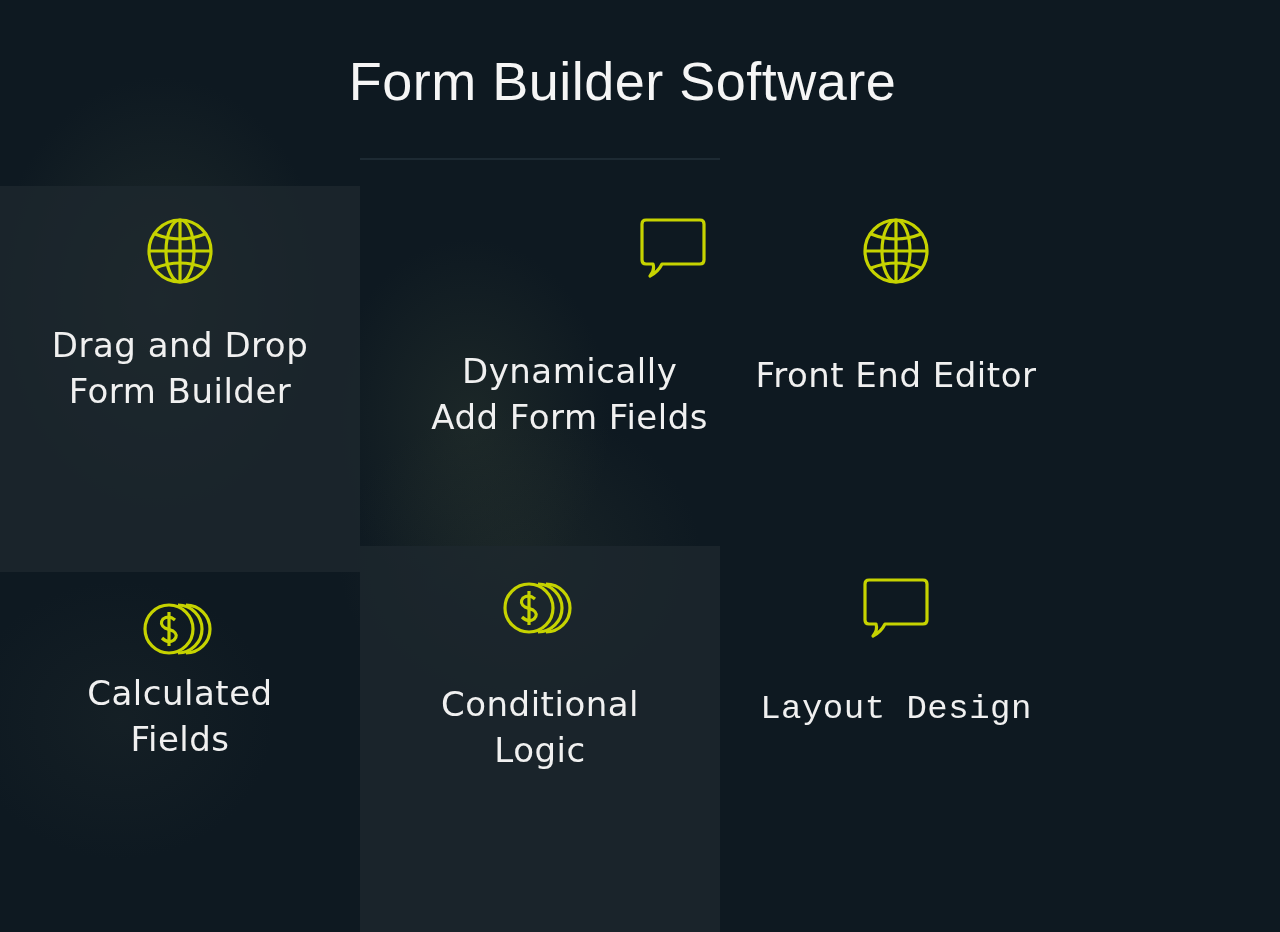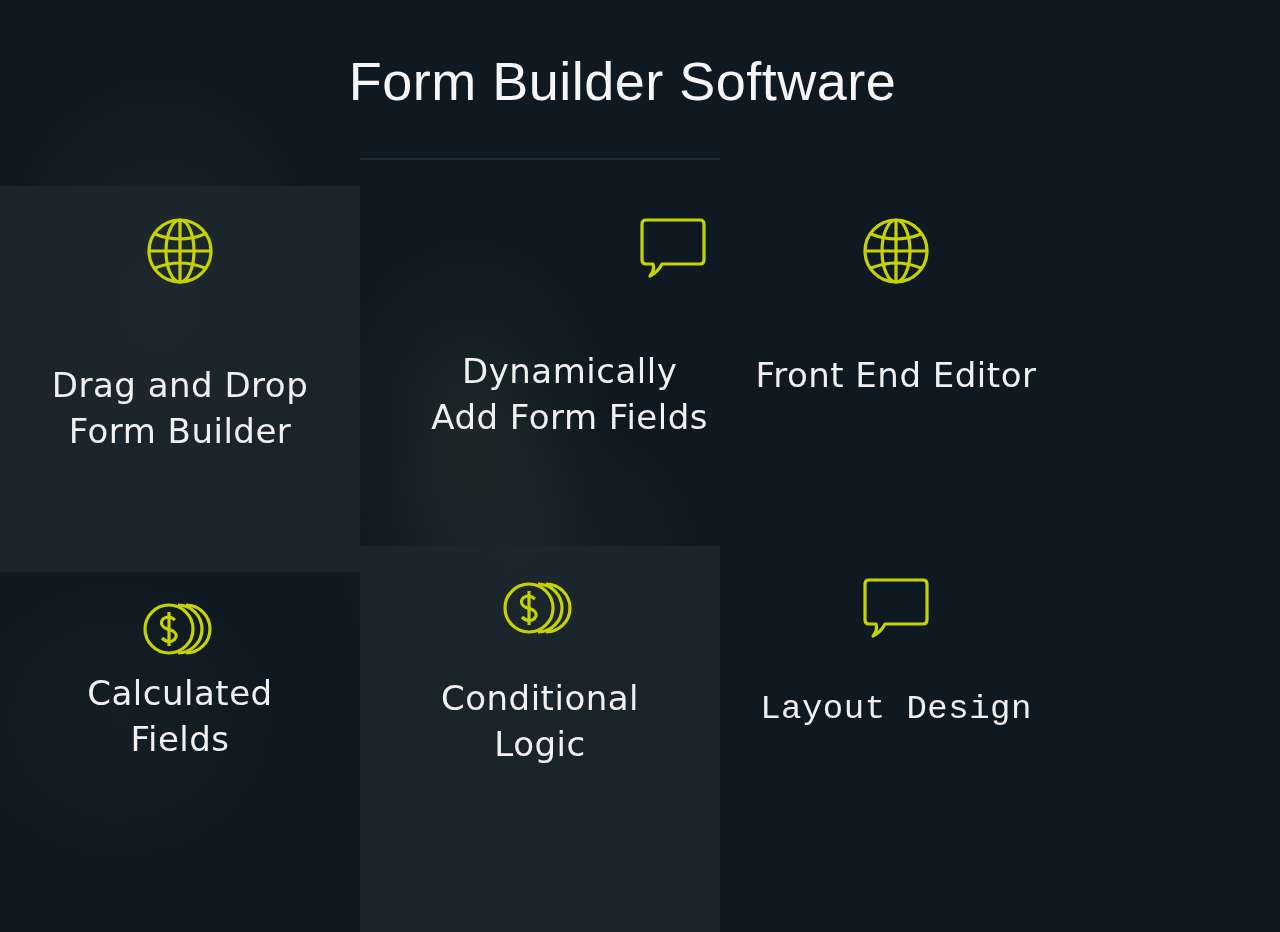--- a/index.html
+++ b/index.html
@@ -27,21 +27,21 @@
     }
     .topline {
       position: absolute; left: 360px; top: 158px; width: 360px; height: 2px;
       background: #1d2a33;
     }
     .cell {
       position: absolute;
       display: flex; flex-direction: column; align-items: center;
       text-align: center;
     }
-    .cell.hl { background: rgba(30,40,46,0.78); gap: 40px; }
+    .cell.hl { background: rgba(30,40,46,0.78); }
     .icon { display: block; }
     .label {
       font-family: "DejaVu Sans", sans-serif;
       font-size: 34px; line-height: 46px; font-weight: normal;
       color: #f0f0f0; letter-spacing: 0.5px;
       white-space: pre-line;
     }
   </style>
 </head>
 <body>
@@ -106,21 +106,21 @@
 <div class="cell hl" style="left:360px; top:546px; width:360px; height:386px;">
   <svg class="icon" width="76" height="54" viewBox="0 0 76 54" style="margin-top:35px;">
     <g fill="none" stroke="#c6d300" stroke-width="3.2">
       <path d="M44 3 A24 24 0 0 1 44 51"></path>
       <path d="M36 3 A24 24 0 0 1 36 51"></path>
       <circle cx="27" cy="27" r="24"></circle>
       <path d="M33 18 Q27 13 21 17 Q17 22 23 26 L31 29 Q37 33 32 38 Q26 42 20 36"></path>
       <line x1="27" y1="10" x2="27" y2="44"></line>
     </g>
   </svg>
-  <div class="label" style="">Conditional
+  <div class="label" style="margin-top:46px;">Conditional
 Logic</div>
 </div>
 
 <div class="cell" style="left:716px; top:546px; width:360px; height:386px;">
   <svg class="icon" width="70" height="64" viewBox="0 0 70 64" style="margin-top:30px;">
     <path d="M8 4 H62 Q66 4 66 8 V44 Q66 48 62 48 H24 Q20 56 12 60 Q17 54 15 48 H8 Q4 48 4 44 V8 Q4 4 8 4 Z" fill="none" stroke="#c6d300" stroke-width="3.2" stroke-linejoin="round"></path>
   </svg>
   <div class="label" style="margin-top:46px;font-family:Liberation Mono, monospace;">Layout Design</div>
 </div>
 

